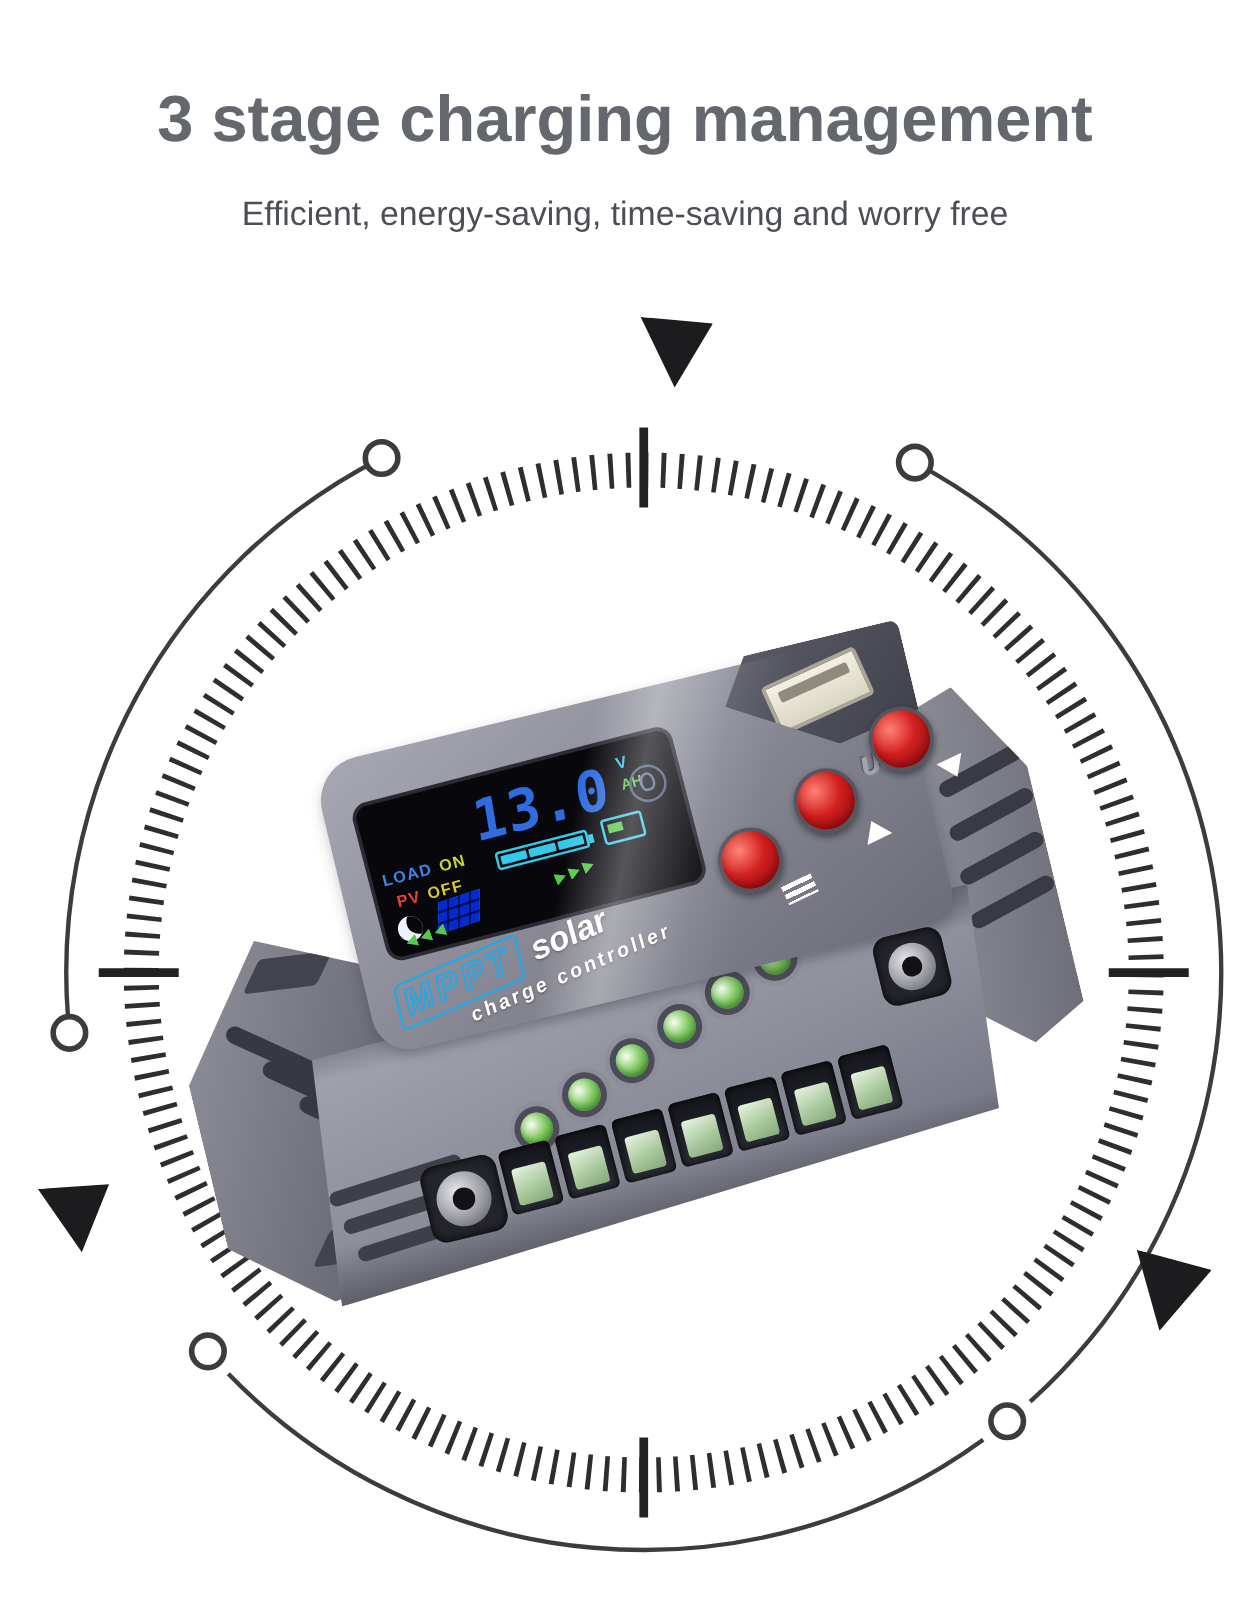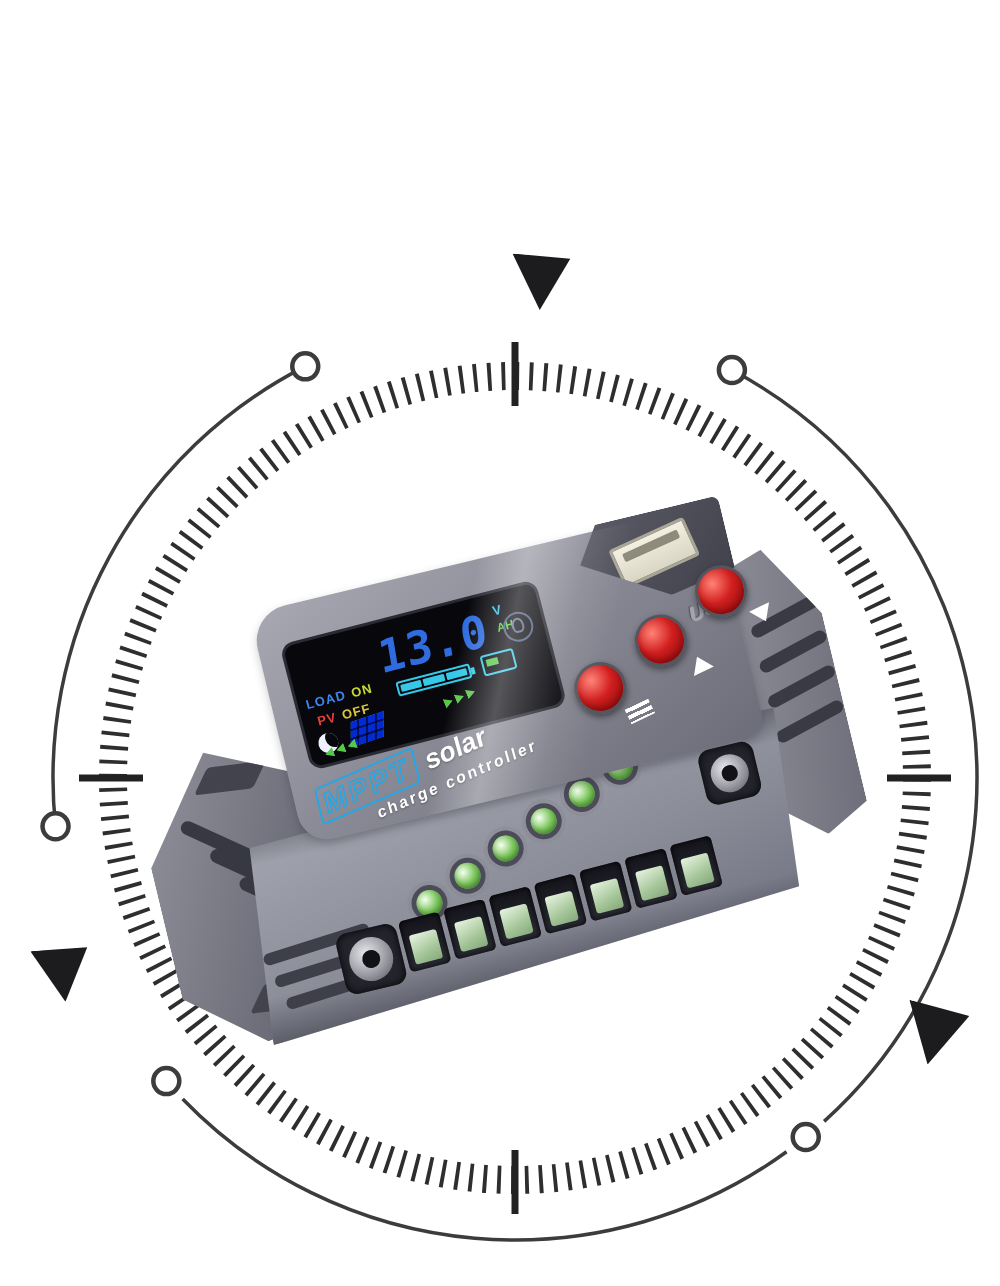--- a/index.html
+++ b/index.html
@@ -126,20 +126,22 @@
   .solar{display:inline-block;color:#fff;font-weight:bold;font-size:27px;margin-left:10px;
     transform:skewX(-8deg);text-shadow:0 1px 2px rgba(0,0,0,.35);}
   .controller{color:#fff;font-weight:bold;font-size:16px;letter-spacing:2.5px;margin:2px 0 0 52px;
     transform:skewX(-8deg);text-shadow:0 1px 2px rgba(0,0,0,.35);}
 </style>
 </head>
 <body>
 
 <div class="page">
 
+  <div class="title">3 stage charging management</div>
+  <div class="subtitle">Efficient, energy-saving, time-saving and worry free</div>
 
   <svg id="dial-svg" width="1000" height="1286" viewBox="0 0 1000 1286">
       <circle cx="515" cy="778" r="402" fill="none" stroke="#2e2e2e" stroke-width="28" stroke-dasharray="3.8 10.23"></circle>
       <line x1="514.9999999999999" y1="406" x2="514.9999999999999" y2="342" stroke="#222" stroke-width="7"></line>
       <line x1="887" y1="778" x2="951" y2="778" stroke="#222" stroke-width="7"></line>
       <line x1="515" y1="1150" x2="515" y2="1214" stroke="#222" stroke-width="7"></line>
       <line x1="143" y1="778" x2="79" y2="778" stroke="#222" stroke-width="7"></line>
       <path d="M 55.53088433985772 826.292150029656 A 462 462 0 0 1 305.25638912032935 366.3549858249741" fill="none" stroke="#3c3c3c" stroke-width="3.5"></path>
       <path d="M 731.8958620070814 370.0782120991757 A 462 462 0 0 1 824.1383401377927 1121.3329093705559" fill="none" stroke="#3c3c3c" stroke-width="3.5"></path>
       <path d="M 786.5567865591227 1151.7658514012257 A 462 462 0 0 1 182.66501224354317 1098.9321671520568" fill="none" stroke="#3c3c3c" stroke-width="3.5"></path>

